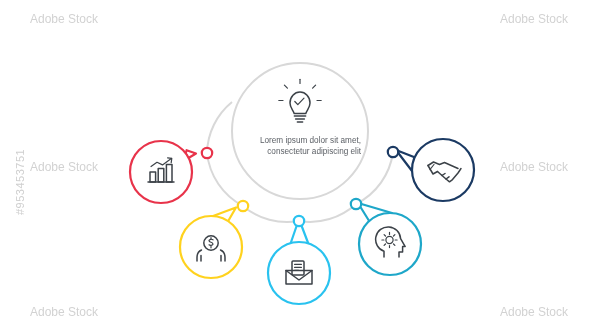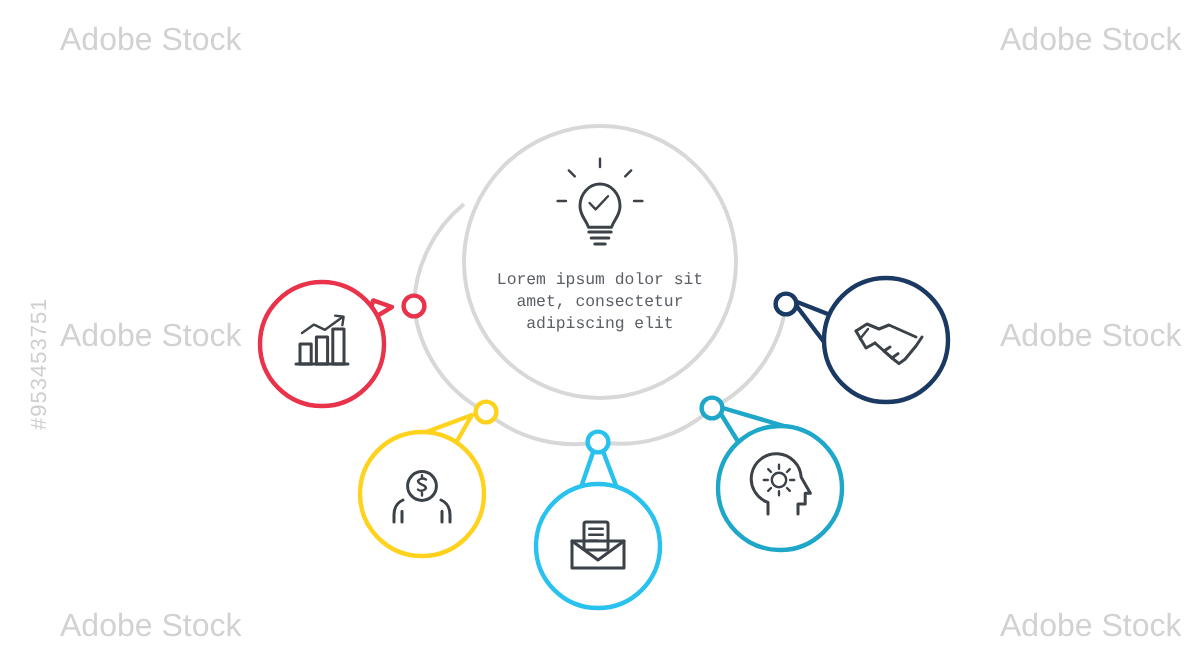--- a/index.html
+++ b/index.html
@@ -7,30 +7,30 @@
   #stage{position:relative;width:600px;height:336px;background:#ffffff;}
 
   
   .wm{
     position:absolute;color:#cfcfcf;font-size:11px;letter-spacing:.5px;
     font-family:"Liberation Sans",sans-serif;white-space:nowrap;user-select:none;
   }
   .wm-v{transform:rotate(-90deg);transform-origin:left top;}
 
   .wm-logo{
-    position:absolute;color:#d2d2d2;font-size:16px;white-space:nowrap;
+    position:absolute;color:#d2d2d2;font-size:12px;white-space:nowrap;
     font-family:"Liberation Sans",sans-serif;user-select:none;
   }
 
   svg.diagram{position:absolute;left:0;top:0;width:600px;height:336px;}
 
   .centertext{
     position:absolute;width:122px;left:239px;top:135px;
-    text-align:center;color:#5c6066;font-size:8.2px;line-height:11px;
-    font-family:Liberation Mono, monospace;
+    text-align:right;color:#5c6066;font-size:8.2px;line-height:11px;
+    font-family:Liberation Sans, sans-serif;
   }
 </style>
 </head>
 <body>
 
 <div id="stage">
 
   <svg class="diagram" viewBox="0 0 600 336">
     <defs>
       <style>

